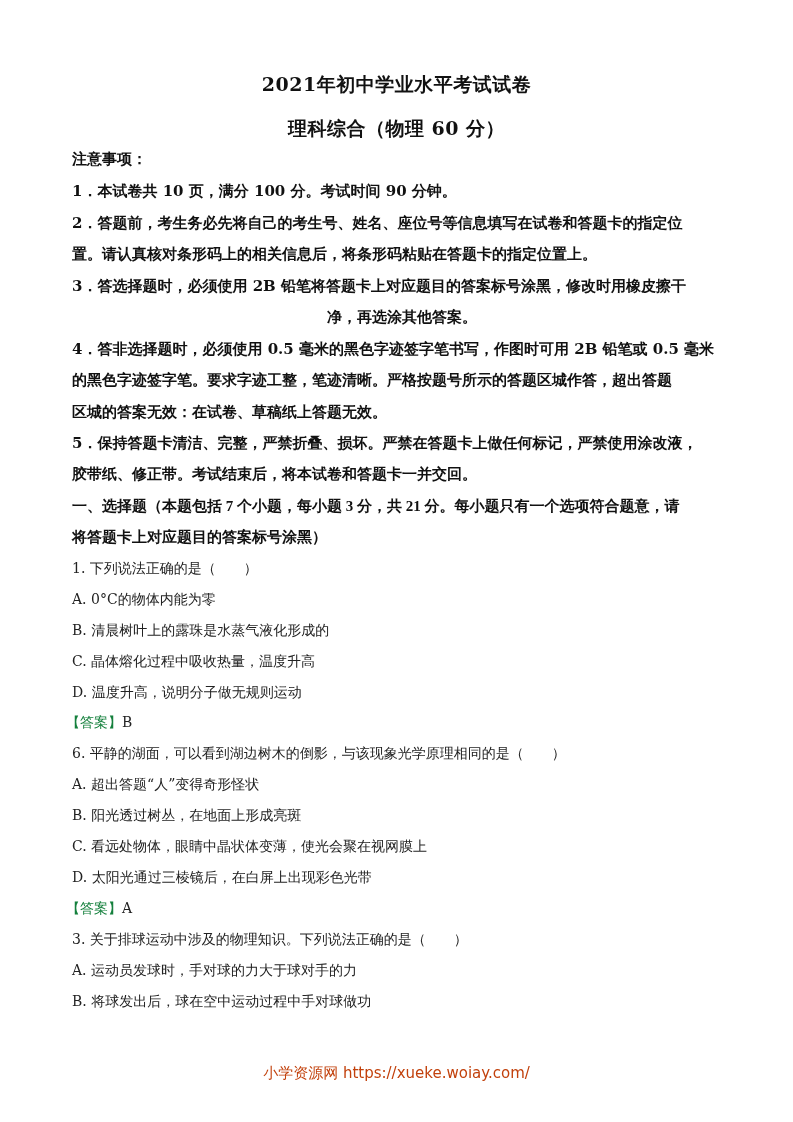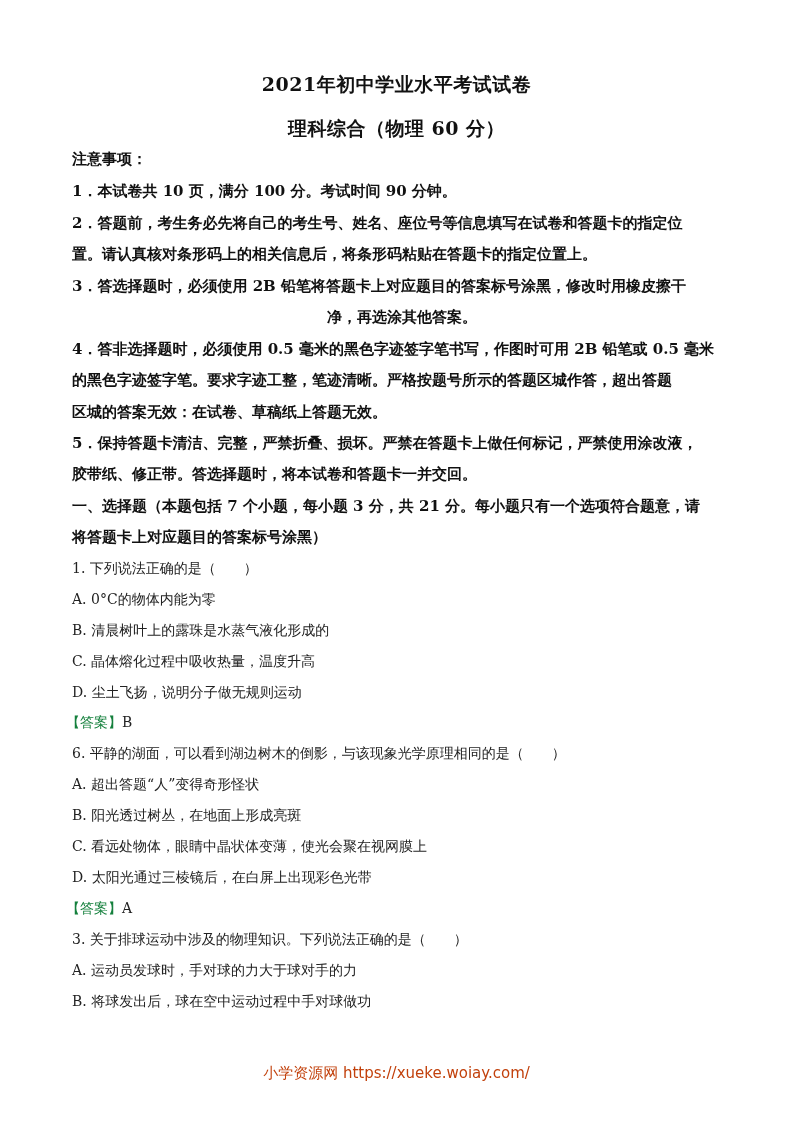--- a/index.html
+++ b/index.html
@@ -27,30 +27,30 @@
   <div class="line bold" style="top:150px;">注意事项：</div>
   <div class="line bold" style="top:182px;">1．本试卷共 10 页，满分 100 分。考试时间 90 分钟。</div>
   <div class="line bold" style="top:214px;">2．答题前，考生务必先将自己的考生号、姓名、座位号等信息填写在试卷和答题卡的指定位</div>
   <div class="line bold" style="top:245px;">置。请认真核对条形码上的相关信息后，将条形码粘贴在答题卡的指定位置上。</div>
   <div class="line bold" style="top:277px;">3．答选择题时，必须使用 2B 铅笔将答题卡上对应题目的答案标号涂黑，修改时用橡皮擦干</div>
   <div class="line bold" style="top:308px;text-align:center;">净，再选涂其他答案。</div>
   <div class="line bold" style="top:340px;">4．答非选择题时，必须使用 0.5 毫米的黑色字迹签字笔书写，作图时可用 2B 铅笔或 0.5 毫米</div>
   <div class="line bold" style="top:371px;">的黑色字迹签字笔。要求字迹工整，笔迹清晰。严格按题号所示的答题区城作答，超出答题</div>
   <div class="line bold" style="top:403px;">区城的答案无效：在试卷、草稿纸上答题无效。</div>
   <div class="line bold" style="top:434px;">5．保持答题卡清洁、完整，严禁折叠、损坏。严禁在答题卡上做任何标记，严禁使用涂改液，</div>
-  <div class="line bold" style="top:465px;">胶带纸、修正带。答选择题时，将本试卷和答题卡一并交回。</div>
+  <div class="line bold" style="top:465px;">胶带纸、修正带。考试结束后，将本试卷和答题卡一并交回。</div>
 
-  <div class="line bold" style="top:497px;">一、选择题（本题包括 7 个小题，每小题 3 分，共 21 分。每小题只有一个选项符合题意，请</div>
+  <div class="line bold" style="top:497px;font-family:Liberation Serif, serif;">一、选择题（本题包括 7 个小题，每小题 3 分，共 21 分。每小题只有一个选项符合题意，请</div>
   <div class="line bold" style="top:528px;">将答题卡上对应题目的答案标号涂黑）</div>
 
   <div class="line normal" style="top:560px;">1. 下列说法正确的是（　　）</div>
   <div class="line normal" style="top:591px;">A. 0°C的物体内能为零</div>
   <div class="line normal" style="top:622px;">B. 清晨树叶上的露珠是水蒸气液化形成的</div>
   <div class="line normal" style="top:653px;">C. 晶体熔化过程中吸收热量，温度升高</div>
-  <div class="line normal" style="top:684px;">D. 尘土飞扬，说明分子做无规则运动</div>
+  <div class="line normal" style="top:684px;">D. 温度升高，说明分子做无规则运动</div>
   <div class="line normal" style="top:714px; left:66px;">
     <span class="ans-label">【答案】</span><span>B</span>
   </div>
 
   <div class="line normal" style="top:745px;">6. 平静的湖面，可以看到湖边树木的倒影，与该现象光学原理相同的是（　　）</div>
   <div class="line normal" style="top:776px;">A. 超出答题“人”变得奇形怪状</div>
   <div class="line normal" style="top:807px;">B. 阳光透过树丛，在地面上形成亮斑</div>
   <div class="line normal" style="top:838px;">C. 看远处物体，眼睛中晶状体变薄，使光会聚在视网膜上</div>
   <div class="line normal" style="top:869px;">D. 太阳光通过三棱镜后，在白屏上出现彩色光带</div>
   <div class="line normal" style="top:900px; left:66px;">

